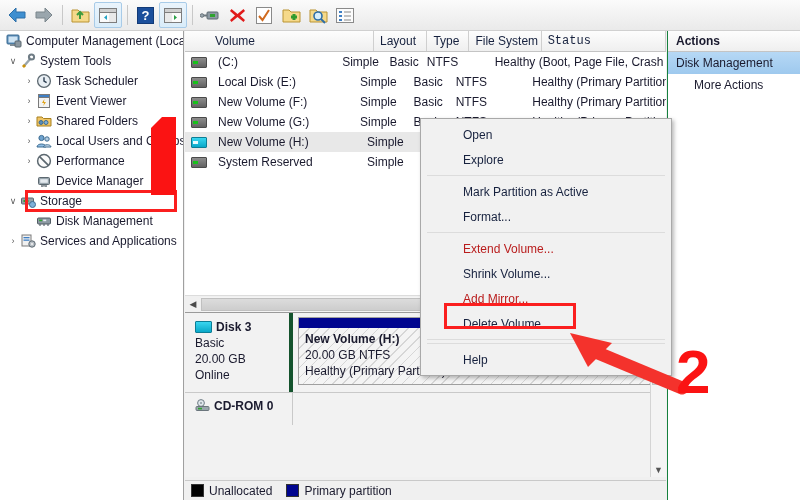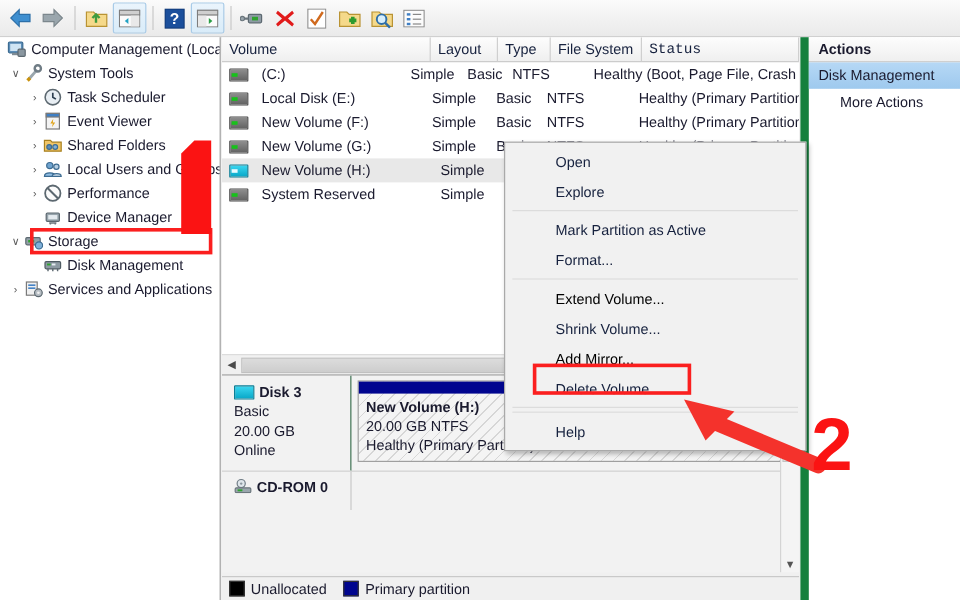--- a/index.html
+++ b/index.html
@@ -91,20 +91,21 @@
     background: #f0f0f0;
     box-sizing: border-box;
     overflow: hidden;
   }
   #vol-header {
     display: flex;
     height: 21px;
     background: linear-gradient(to bottom,#fdfdfd,#efefef);
     border-bottom: 1px solid #c4c4c4;
     box-sizing: border-box;
+    padding-left: 24px;
   }
   .vh-cell {
     border-right: 1px solid #cfcfcf;
     padding: 3px 0 0 6px;
     font-size: 12px;
     color: #16213e;
     box-sizing: border-box;
     overflow: hidden;
     white-space: nowrap;
   }
@@ -179,21 +180,21 @@
     overflow: hidden;
   }
   .disk-block {
     display: flex;
     height: 80px;
     border-bottom: 1px solid #c9c9c9;
     box-sizing: border-box;
   }
   .disk-info {
     width: 108px;
-    border-right: 1px solid #14532d;
+    border-right: 4px solid #14532d;
     padding: 6px 0 0 10px;
     box-sizing: border-box;
     background: #f2f2f2;
     font-size: 12px;
     line-height: 16px;
   }
   .disk-title { display:flex; align-items:center; font-weight:bold; }
   .disk-ico {
     width: 15px; height: 10px;
     border:1px solid #0b7e96;
@@ -279,21 +280,21 @@
     font-size:12px;
   }
   .lg-sw { width:11px;height:11px;margin-right:5px;border:1px solid #333; }
 
   
   #actions {
     position:absolute;
     left: 667px; top: 31px;
     width: 133px; height: 469px;
     background:#fff;
-    border-left:7px solid #15803d;
+    border-left:1px solid #15803d;
     box-sizing:border-box;
   }
   #act-header {
     height: 21px;
     background: linear-gradient(to bottom,#fdfdfd,#efefef);
     border-bottom:1px solid #c4c4c4;
     padding: 3px 0 0 8px;
     font-weight: bold;
     box-sizing:border-box;
     font-size:12px;
@@ -323,21 +324,21 @@
     z-index: 40;
   }
   .ctx-item {
     height: 25px;
     display:flex; align-items:center;
     padding-left: 42px;
     font-size: 12px;
     color:#16213e;
     box-sizing:border-box;
   }
-  .ctx-item.disabled { color:#000000; }
+  .ctx-item.disabled { color:#b91c1c; }
   .ctx-sep {
     height:1px; background:#dcdcdc;
     margin: 3px 6px 3px 6px;
   }
 
   
   .red-box {
     position:absolute;
     border: 3px solid #fb1f1f;
     box-sizing:border-box;

